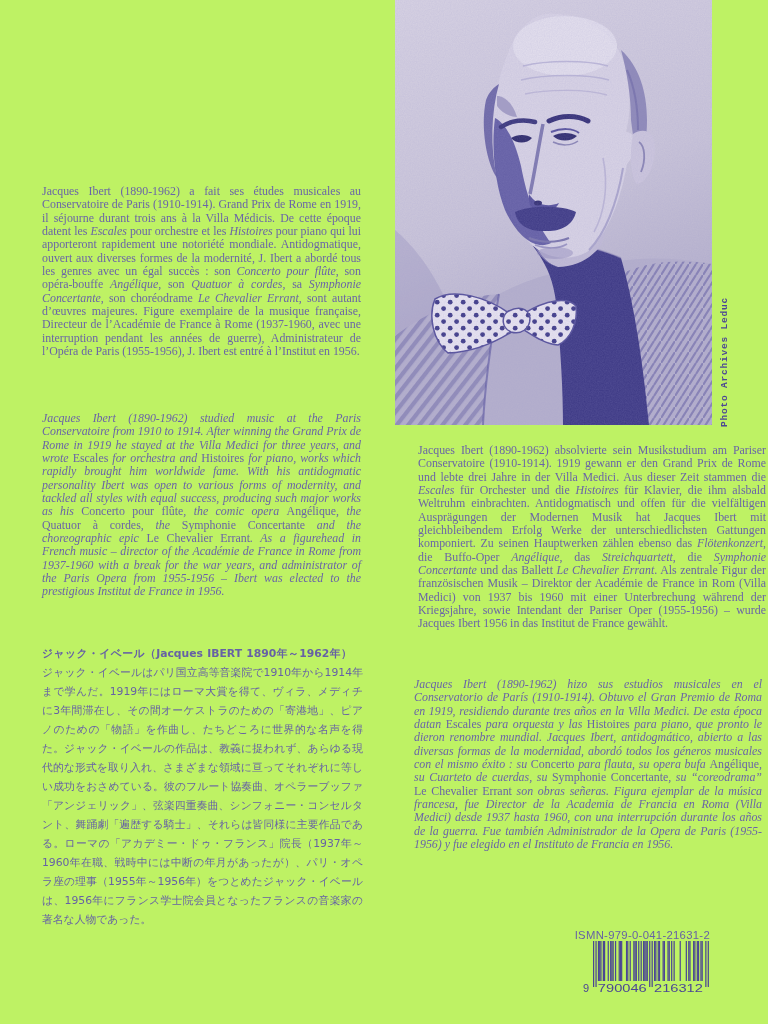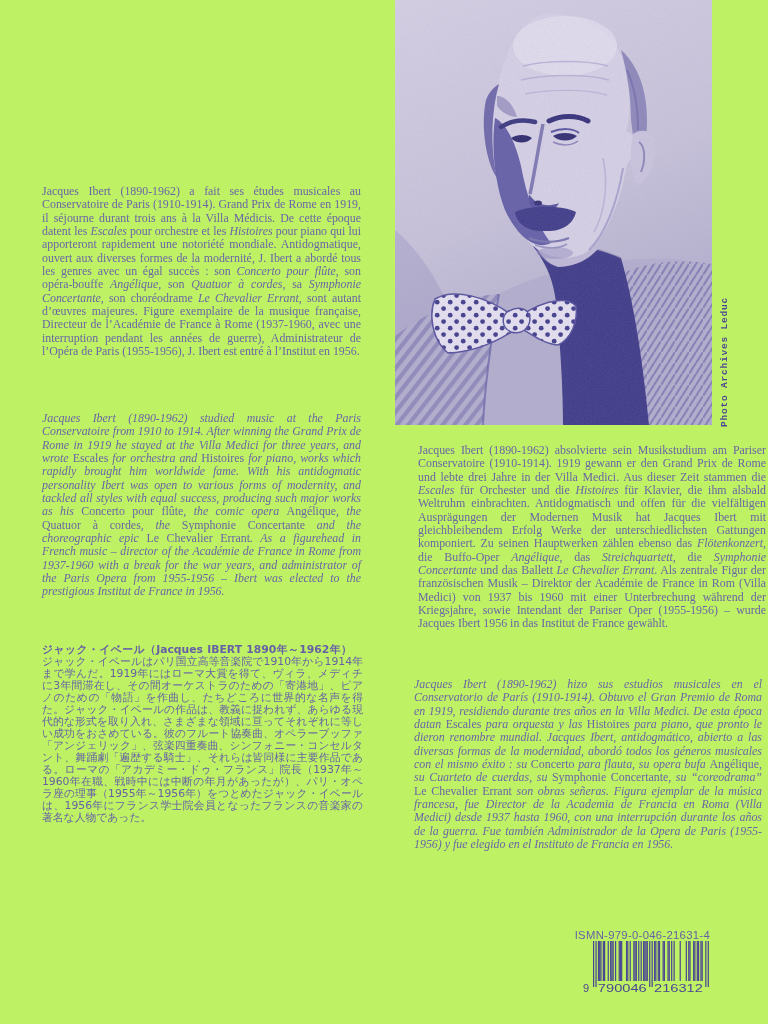--- a/index.html
+++ b/index.html
@@ -3,21 +3,21 @@
 <meta charset="utf-8">
 <style>
   html,body{margin:0;padding:0;background:#f7ecdf;}
   #page{position:relative;width:768px;height:1024px;background:#bef264;overflow:hidden;
         font-family:"Liberation Serif",serif;}
   .para{position:absolute;margin:0;color:#6a65a7;text-align:justify;
         font-size:11.9px;line-height:13.35px;}
   #bio-fr{left:42px;top:185px;width:319px;}
   #bio-en{left:42px;top:412px;width:319px;font-style:italic;font-family:Liberation Serif, serif;}
   #bio-jp{left:42px;top:644px;width:321px;font-family:"DejaVu Sans",sans-serif;
-          font-size:10.8px;line-height:12px;color:#6661a5;}
+          font-size:10.8px;line-height:19px;color:#6661a5;}
   #bio-de{left:393px;top:444px;width:348px;margin-left:25px;}
   #bio-es{left:393px;top:678px;width:348px;font-style:italic;margin-left:21px;}
   #photo{position:absolute;left:395px;top:0;width:317px;height:425px;}
   #photo svg{display:block;}
   #credit{position:absolute;left:719px;top:295px;width:17px;height:132px;
           writing-mode:vertical-rl;transform:rotate(180deg);
           font-family:"Liberation Mono",monospace;font-size:9.5px;font-weight:bold;
           letter-spacing:0.8px;color:#4c4794;white-space:nowrap;}
   #ismn{position:absolute;top:929px;right:58px;width:220px;text-align:right;
         font-family:"Liberation Sans",sans-serif;font-size:11.3px;letter-spacing:0.3px;
@@ -115,21 +115,21 @@
   </div>
 
   <div id="credit">Photo Archives Leduc</div>
 
   <p class="para" id="bio-fr" lang="fr"><span>Jacques Ibert (1890-1962) a fait ses études musicales au Conservatoire de Paris (1910-1914). Grand Prix de Rome en 1919, il séjourne durant trois ans à la Villa Médicis. De cette époque datent les </span><span style="font-style: italic;">Escales</span><span> pour orchestre et les </span><span style="font-style: italic;">Histoires</span><span> pour piano qui lui apporteront rapidement une notoriété mondiale. Antidogmatique, ouvert aux diverses formes de la modernité, J. Ibert a abordé tous les genres avec un égal succès : son </span><span style="font-style: italic;">Concerto pour flûte</span><span>, son opéra-bouffe </span><span style="font-style: italic;">Angélique</span><span>, son </span><span style="font-style: italic;">Quatuor à cordes</span><span>, sa </span><span style="font-style: italic;">Symphonie Concertante</span><span>, son choréodrame </span><span style="font-style: italic;">Le Chevalier Errant</span><span>, sont autant d’œuvres majeures. Figure exemplaire de la musique française, Directeur de l’Académie de France à Rome (1937-1960, avec une interruption pendant les années de guerre), Administrateur de l’Opéra de Paris (1955-1956), J. Ibert est entré à l’Institut en 1956.</span></p>
   <p class="para" id="bio-en" lang="en"><span>Jacques Ibert (1890-1962) studied music at the Paris Conservatoire from 1910 to 1914. After winning the Grand Prix de Rome in 1919 he stayed at the Villa Medici for three years, and wrote </span><span style="font-style: normal;">Escales</span><span> for orchestra and </span><span style="font-style: normal;">Histoires</span><span> for piano, works which rapidly brought him worldwide fame. With his antidogmatic personality Ibert was open to various forms of modernity, and tackled all styles with equal success, producing such major works as his </span><span style="font-style: normal;">Concerto pour flûte</span><span>, the comic opera </span><span style="font-style: normal;">Angélique</span><span>, the </span><span style="font-style: normal;">Quatuor à cordes</span><span>, the </span><span style="font-style: normal;">Symphonie Concertante</span><span> and the choreographic epic </span><span style="font-style: normal;">Le Chevalier Errant</span><span>. As a figurehead in French music – director of the Académie de France in Rome from 1937-1960 with a break for the war years, and administrator of the Paris Opera from 1955-1956 – Ibert was elected to the prestigious Institut de France in 1956.</span></p>
   <p class="para" id="bio-jp" lang="ja"><span style="font-weight: bold;">ジャック・イベール（Jacques IBERT 1890年～1962年）</span><span>　ジャック・イベールはパリ国立高等音楽院で1910年から1914年まで学んだ。1919年にはローマ大賞を得て、ヴィラ、メディチに3年間滞在し、その間オーケストラのための「寄港地」、ピアノのための「物語」を作曲し、たちどころに世界的な名声を得た。ジャック・イベールの作品は、教義に捉われず、あらゆる現代的な形式を取り入れ、さまざまな領域に亘ってそれぞれに等しい成功をおさめている。彼のフルート協奏曲、オペラーブッファ「アンジェリック」、弦楽四重奏曲、シンフォニー・コンセルタント、舞踊劇「遍歴する騎士」、それらは皆同様に主要作品である。ローマの「アカデミー・ドゥ・フランス」院長（1937年～1960年在職、戦時中には中断の年月があったが）、パリ・オペラ座の理事（1955年～1956年）をつとめたジャック・イベールは、1956年にフランス学士院会員となったフランスの音楽家の著名な人物であった。</span></p>
   <p class="para" id="bio-de" lang="de"><span>Jacques Ibert (1890-1962) absolvierte sein Musikstudium am Pariser Conservatoire (1910-1914). 1919 gewann er den Grand Prix de Rome und lebte drei Jahre in der Villa Medici. Aus dieser Zeit stammen die </span><span style="font-style: italic;">Escales</span><span> für Orchester und die </span><span style="font-style: italic;">Histoires</span><span> für Klavier, die ihm alsbald Weltruhm einbrachten. Antidogmatisch und offen für die vielfältigen Ausprägungen der Modernen Musik hat Jacques Ibert mit gleichbleibendem Erfolg Werke der unterschiedlichsten Gattungen komponiert. Zu seinen Hauptwerken zählen ebenso das </span><span style="font-style: italic;">Flötenkonzert</span><span>, die Buffo-Oper </span><span style="font-style: italic;">Angélique</span><span>, das </span><span style="font-style: italic;">Streichquartett</span><span>, die </span><span style="font-style: italic;">Symphonie Concertante</span><span> und das Ballett </span><span style="font-style: italic;">Le Chevalier Errant</span><span>. Als zentrale Figur der französischen Musik – Direktor der Académie de France in Rom (Villa Medici) von 1937 bis 1960 mit einer Unterbrechung während der Kriegsjahre, sowie Intendant der Pariser Oper (1955-1956) – wurde Jacques Ibert 1956 in das Institut de France gewählt.</span></p>
   <p class="para" id="bio-es" lang="es"><span>Jacques Ibert (1890-1962) hizo sus estudios musicales en el Conservatorio de París (1910-1914). Obtuvo el Gran Premio de Roma en 1919, residiendo durante tres años en la Villa Medici. De esta época datan </span><span style="font-style: normal;">Escales</span><span> para orquesta y las </span><span style="font-style: normal;">Histoires</span><span> para piano, que pronto le dieron renombre mundial. Jacques Ibert, antidogmático, abierto a las diversas formas de la modernidad, abordó todos los géneros musicales con el mismo éxito : su </span><span style="font-style: normal;">Concerto</span><span> para flauta, su opera bufa </span><span style="font-style: normal;">Angélique</span><span>, su Cuarteto de cuerdas, su </span><span style="font-style: normal;">Symphonie Concertante</span><span>, su “coreodrama” </span><span style="font-style: normal;">Le Chevalier Errant</span><span> son obras señeras. Figura ejemplar de la música francesa, fue Director de la Academia de Francia en Roma (Villa Medici) desde 1937 hasta 1960, con una interrupción durante los años de la guerra. Fue también Administrador de la Opera de Paris (1955-1956) y fue elegido en el Instituto de Francia en 1956.</span></p>
 
-  <div id="ismn">ISMN-979-0-046-21631-4</div>
+  <div id="ismn">ISMN-979-0-041-21631-2</div>
   <svg id="barcode" width="128" height="57">
       <rect x="10.00" y="0" width="1.22" height="46" fill="#4b4694"></rect>
       <rect x="12.44" y="0" width="1.22" height="46" fill="#4b4694"></rect>
       <rect x="14.88" y="0" width="1.22" height="40" fill="#4b4694"></rect>
       <rect x="16.10" y="0" width="1.22" height="40" fill="#4b4694"></rect>
       <rect x="17.32" y="0" width="1.22" height="40" fill="#4b4694"></rect>
       <rect x="19.76" y="0" width="1.22" height="40" fill="#4b4694"></rect>
       <rect x="20.98" y="0" width="1.22" height="40" fill="#4b4694"></rect>
       <rect x="24.64" y="0" width="1.22" height="40" fill="#4b4694"></rect>
       <rect x="27.08" y="0" width="1.22" height="40" fill="#4b4694"></rect>

